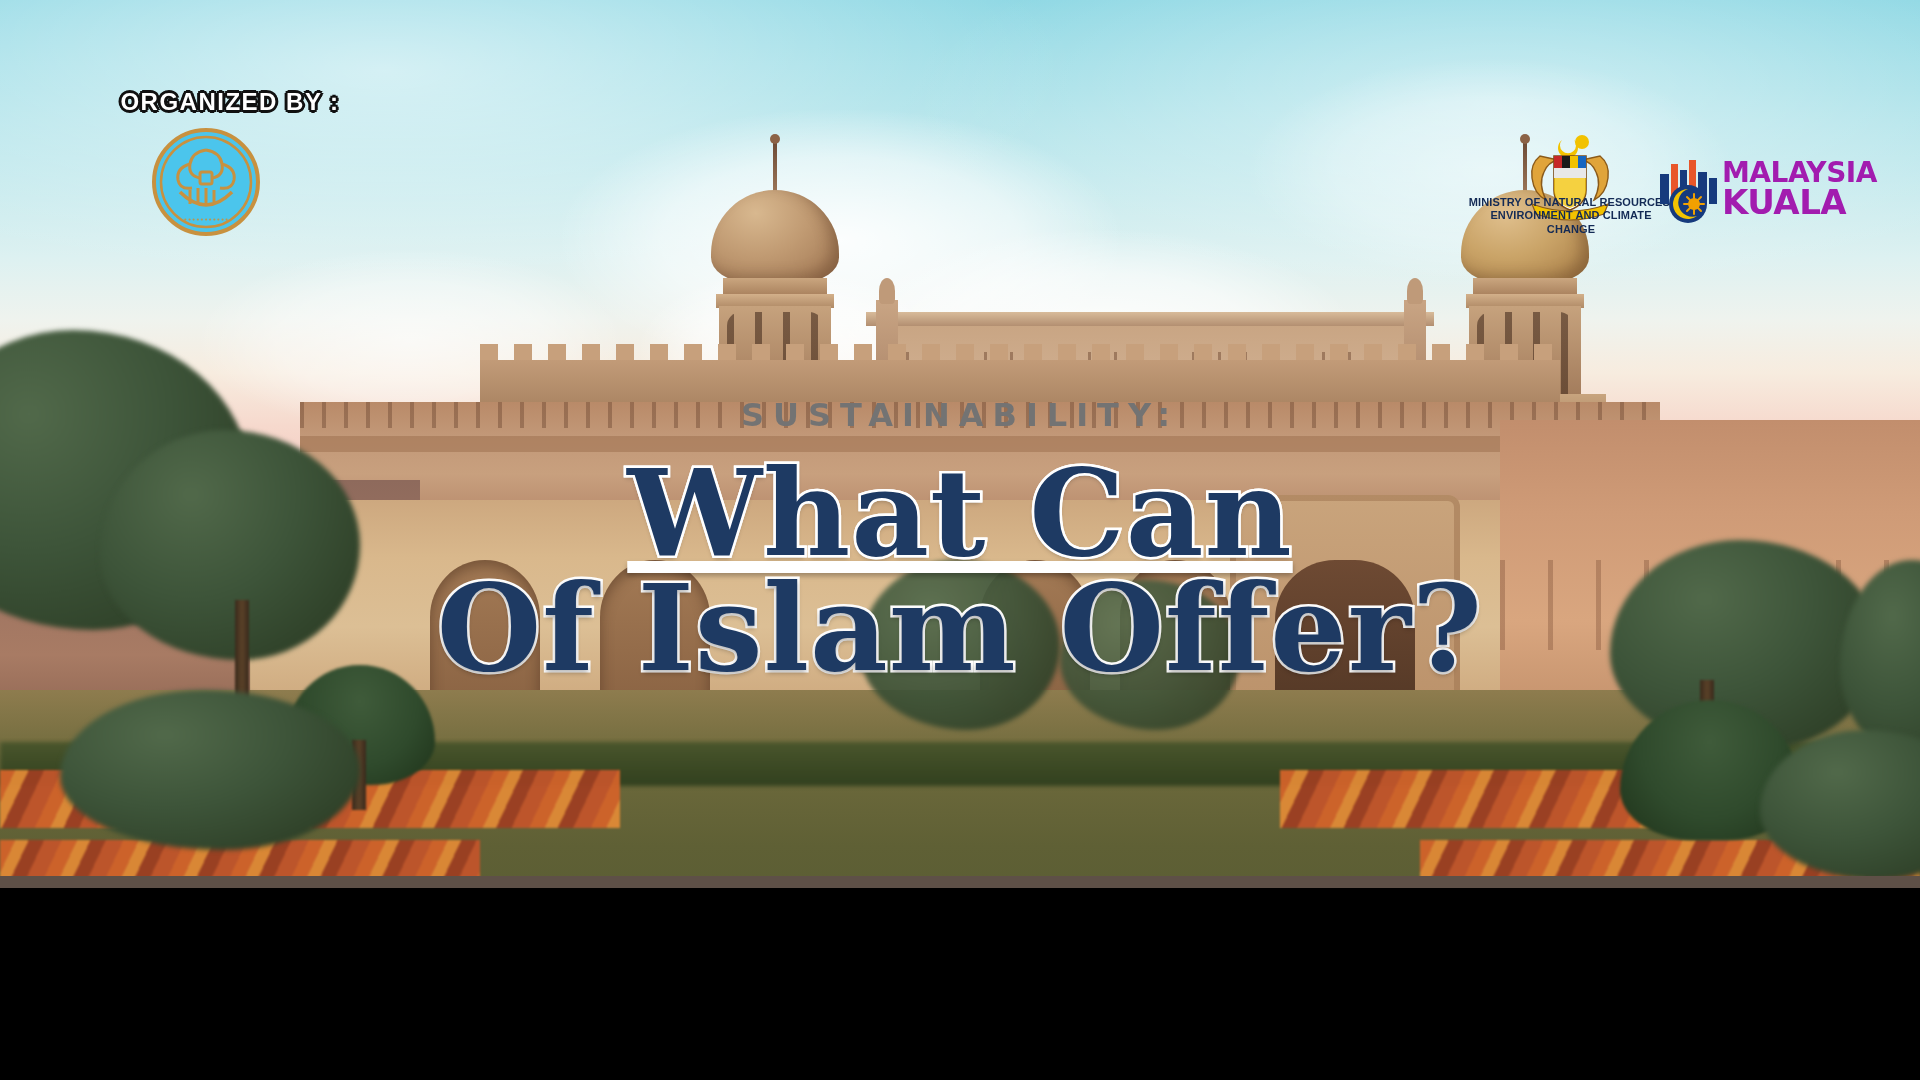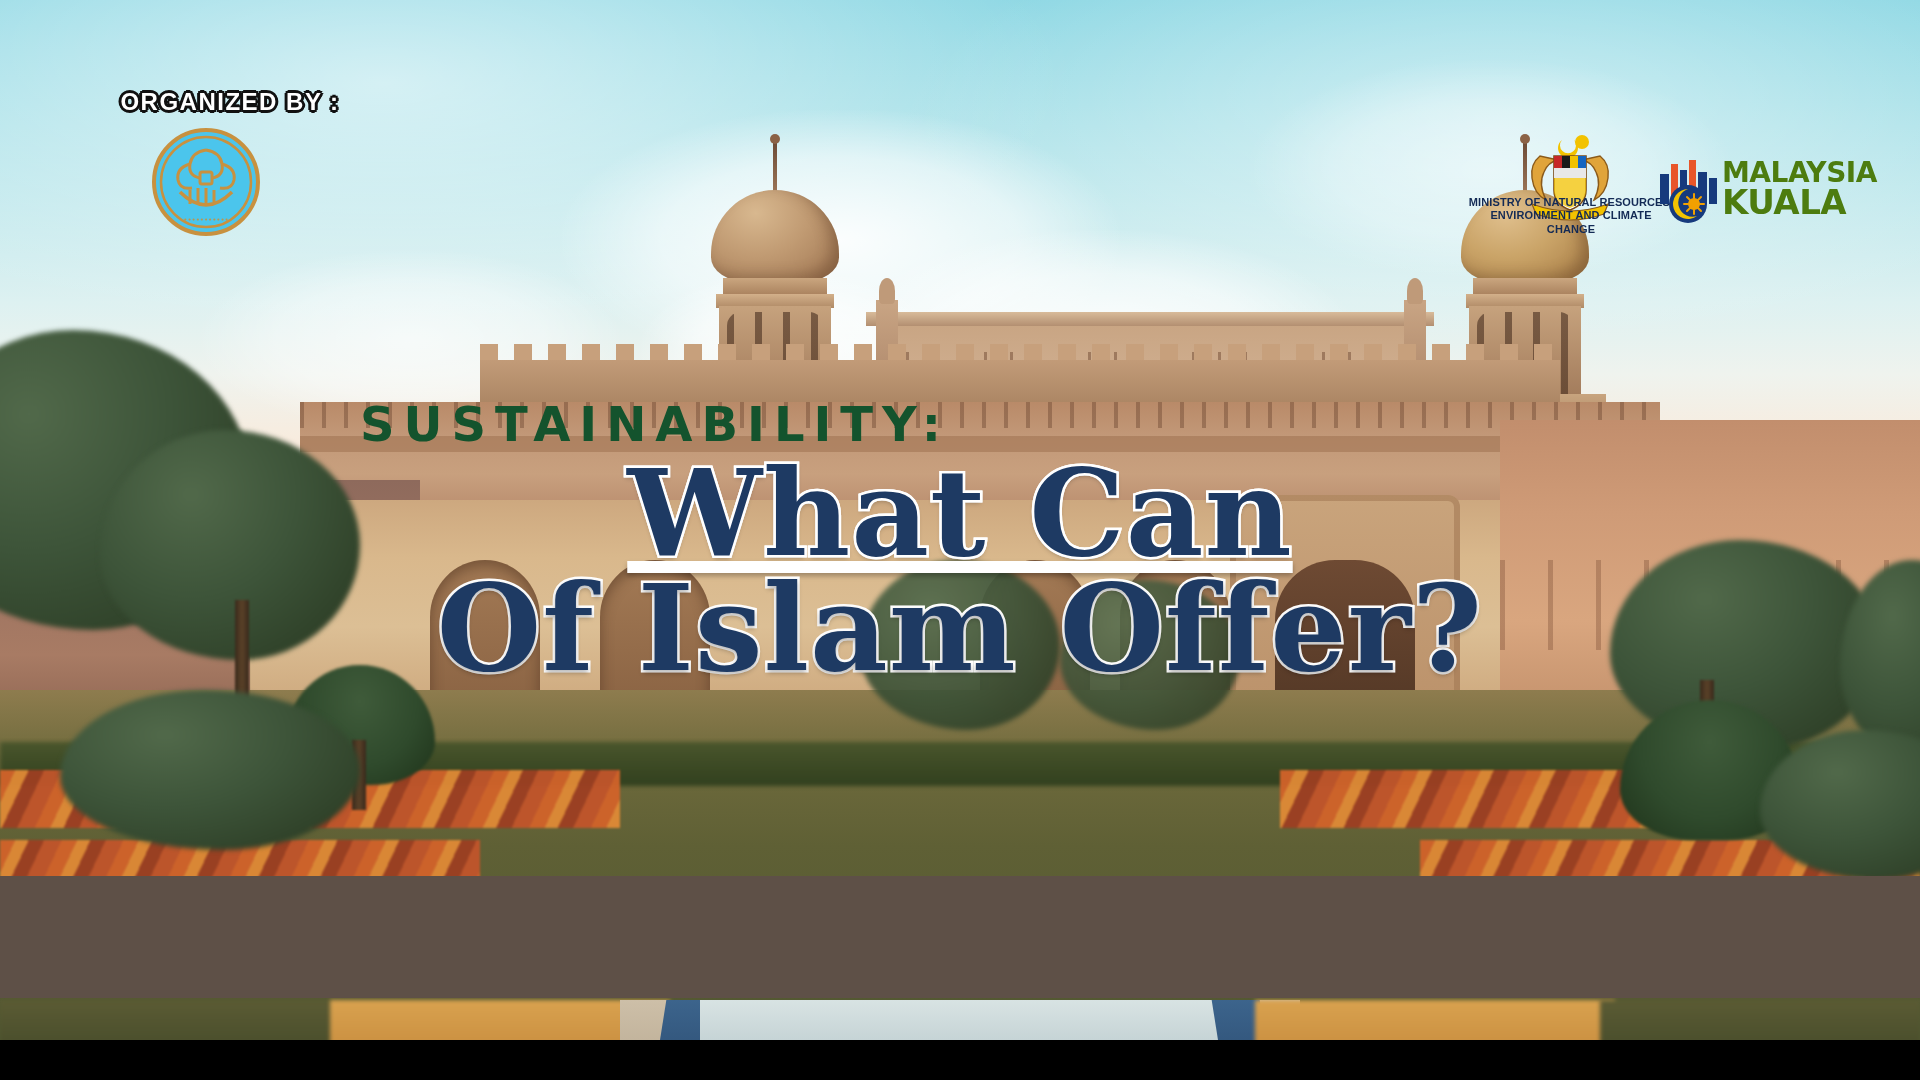--- a/index.html
+++ b/index.html
@@ -7,21 +7,21 @@
     padding: 0;
     background: #000;
   }
   body {
     font-family: "Liberation Sans", sans-serif;
   }
 
   #poster {
     position: relative;
     width: 1920px;
-    height: 1040px;
+    height: 888px;
     overflow: hidden;
     background: #bfe6ec;
   }
 
   
   .sky {
     position: absolute;
     inset: 0;
     background:
       radial-gradient(ellipse 60% 40% at 20% 8%, rgba(255,255,255,.55) 0%, rgba(255,255,255,0) 60%),
@@ -317,25 +317,26 @@
     letter-spacing: 3.5px;
     line-height: 1.22;
     color: #50413a;
     font-variant: small-caps;
     text-transform: capitalize;
   }
 
   .sustainability {
     position: absolute;
     left: 360px; top: 396px; width: 1200px;
+    text-align: center;
     font-family: "DejaVu Sans", sans-serif;
-    font-size: 48px;
+    font-size: 32px;
     font-weight: 600;
     letter-spacing: 9px;
-    color: #14532d;
+    color: #737373;
   }
 
   .headline {
     position: absolute;
     left: 140px; top: 455px; width: 1640px;
     text-align: center;
     font-family: "DejaVu Serif", serif;
     font-weight: 700;
     font-style: normal;
     color: #1e3a63;
@@ -412,21 +413,21 @@
 
   .madani-logo {
     position: absolute;
     left: 1654px; top: 158px; width: 200px; height: 66px;
   }
   .madani-text {
     position: absolute;
     left: 1722px; top: 159px;
     font-family: "DejaVu Sans", sans-serif;
     font-weight: 900;
-    color: #4d7c0f;
+    color: #a21caf;
     line-height: 0.97;
     letter-spacing: -0.5px;
   }
   .madani-text .l1 { display: block; font-size: 28px; }
   .madani-text .l2 { display: block; font-size: 34px; }
 </style>
 </head>
 <body>
 
 <div id="poster">

